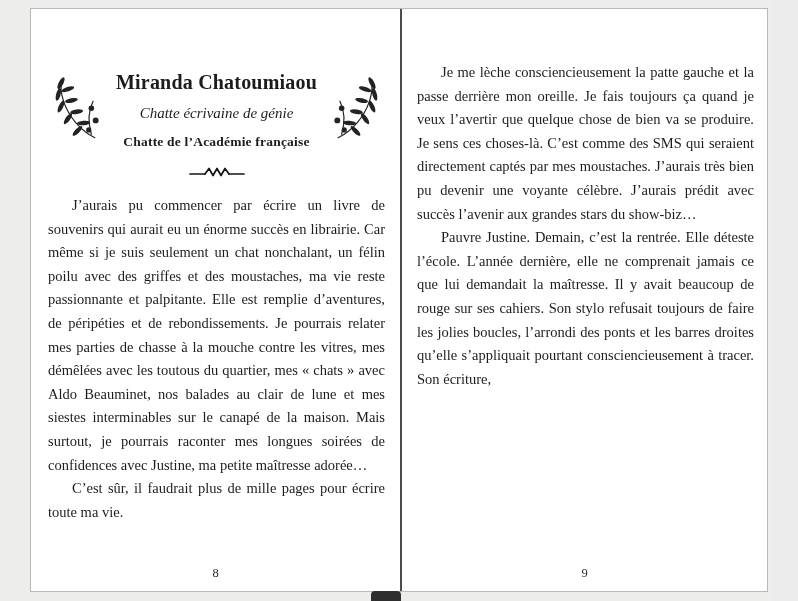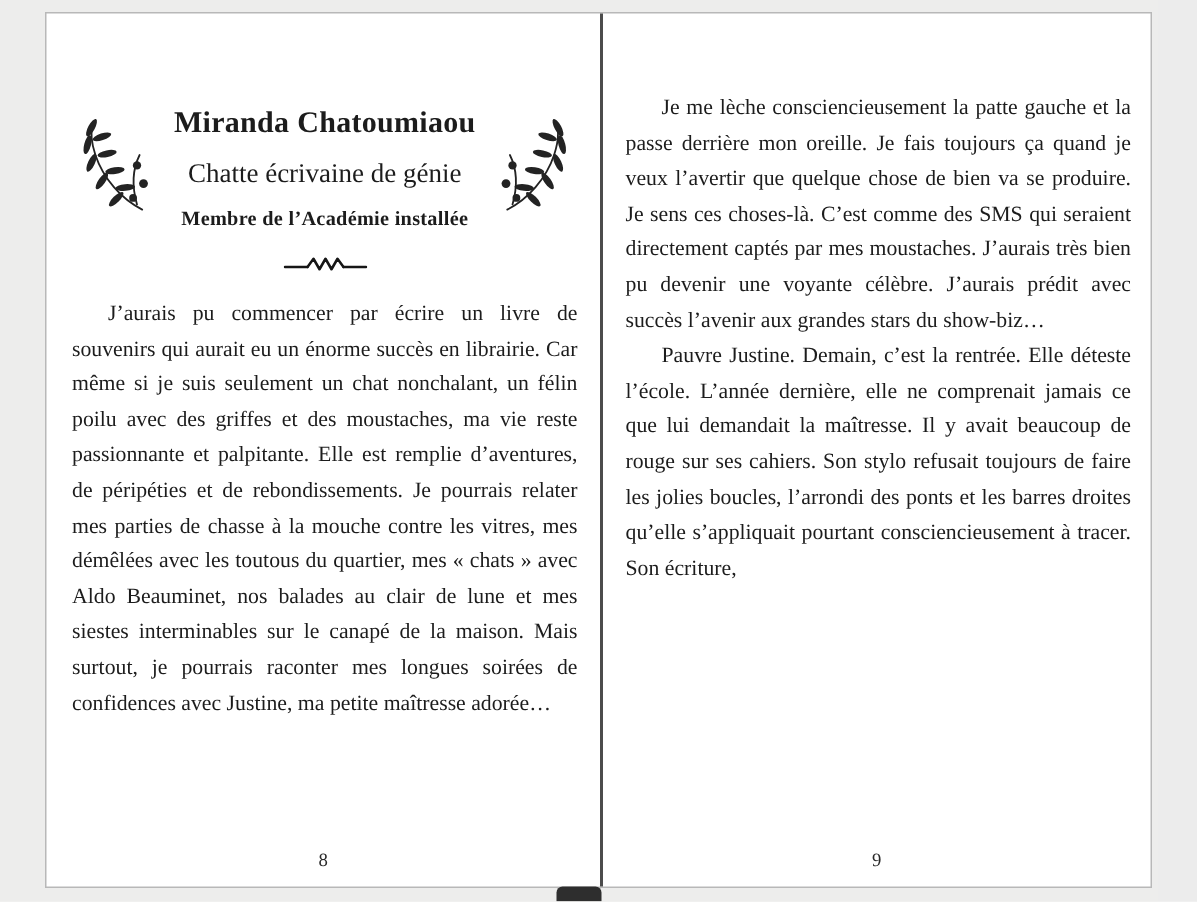--- a/index.html
+++ b/index.html
@@ -53,21 +53,22 @@
     text-align: center;
   }
   .chapter-title {
     font-size: 20px;
     font-weight: 700;
     line-height: 26px;
     margin: 0 0 10px 0;
     letter-spacing: 0.2px;
   }
   .chapter-subtitle {
-    font-size: 18px;
+    font-style: italic;
+    font-size: 15px;
     margin: 0 0 12px 0;
   }
   .chapter-affiliation {
     font-weight: 700;
     font-size: 13.5px;
     letter-spacing: 0.2px;
   }
   .divider {
     text-align: center;
     margin: 16px 0 14px 0;
@@ -128,21 +129,21 @@
               <circle cx="50" cy="36" r="3.2"></circle>
               <circle cx="55" cy="50" r="3.4"></circle>
               <circle cx="47" cy="61" r="3.0"></circle>
             </g>
           </svg>
         </span>
 
         <div class="title-stack">
           <h1 class="chapter-title">Miranda Chatoumiaou</h1>
           <div class="chapter-subtitle">Chatte écrivaine de génie</div>
-          <div class="chapter-affiliation">Membre de l’Académie installée</div>
+          <div class="chapter-affiliation">Chatte de l’Académie française</div>
         </div>
 
         <span class="branch branch-right">
           <svg viewBox="0 0 60 76" xmlns="http://www.w3.org/2000/svg" aria-hidden="true">
             <g fill="none" stroke="#232323" stroke-width="1.4" stroke-linecap="round">
               <path d="M54 70 C38 62 24 46 18 28 C15 19 14 11 16 4"></path>
               <path d="M50 66 C46 52 46 40 52 28"></path>
             </g>
             <g fill="#232323">
               <ellipse cx="15" cy="7" rx="7.5" ry="2.6" transform="rotate(-62 15 7)"></ellipse>
@@ -163,20 +164,21 @@
       </header>
 
       <div class="divider">
         <svg viewBox="0 0 56 14" xmlns="http://www.w3.org/2000/svg" aria-hidden="true">
           <path d="M1 8 H16 M40 8 H55" stroke="#161616" stroke-width="1.7" stroke-linecap="round" fill="none"></path>
           <path d="M16 8 L20 2.5 L24 9.5 L28 2.5 L32 9.5 L36 2.5 L40 8" stroke="#161616" stroke-width="1.7" stroke-linejoin="round" stroke-linecap="round" fill="none"></path>
         </svg>
       </div>
 
       <p class="body-par">J’aurais pu commencer par écrire un livre de souvenirs qui aurait eu un énorme succès en librairie. Car même si je suis seulement un chat nonchalant, un félin poilu avec des griffes et des moustaches, ma vie reste passionnante et palpitante. Elle est remplie d’aventures, de péripéties et de rebondissements. Je pourrais relater mes parties de chasse à la mouche contre les vitres, mes démêlées avec les toutous du quartier, mes « chats » avec Aldo Beauminet, nos balades au clair de lune et mes siestes interminables sur le canapé de la maison. Mais surtout, je pourrais raconter mes longues soirées de confidences avec Justine, ma petite maîtresse adorée…</p>
+      <p class="body-par">C’est sûr, il faudrait plus de mille pages pour écrire toute ma vie.</p>
 
       <div class="page-number">8</div>
     </section>
 
     <div class="gutter"></div>
 
     <section class="page page-right">
       <p class="body-par">Je me lèche consciencieusement la patte gauche et la passe derrière mon oreille. Je fais toujours ça quand je veux l’avertir que quelque chose de bien va se produire. Je sens ces choses-là. C’est comme des SMS qui seraient directement captés par mes moustaches. J’aurais très bien pu devenir une voyante célèbre. J’aurais prédit avec succès l’avenir aux grandes stars du show-biz…</p>
       <p class="body-par">Pauvre Justine. Demain, c’est la rentrée. Elle déteste l’école. L’année dernière, elle ne comprenait jamais ce que lui demandait la maîtresse. Il y avait beaucoup de rouge sur ses cahiers. Son stylo refusait toujours de faire les jolies boucles, l’arrondi des ponts et les barres droites qu’elle s’appliquait pourtant consciencieusement à tracer. Son écriture,</p>
 

